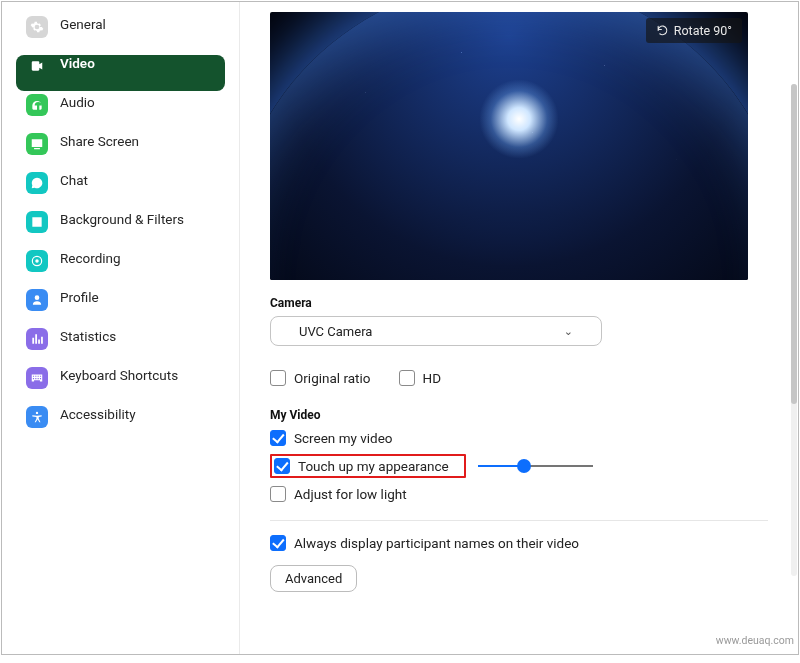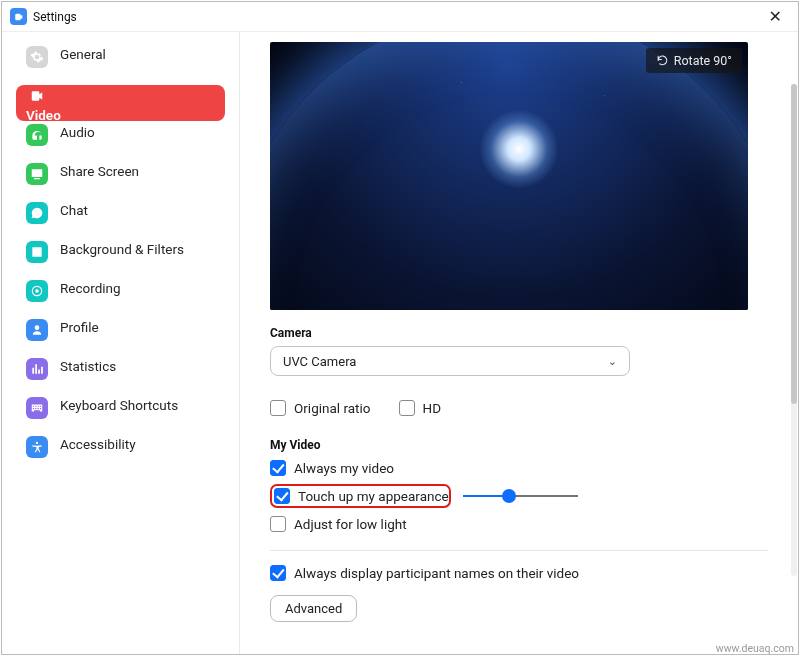--- a/index.html
+++ b/index.html
@@ -9,64 +9,55 @@
     .titlebar .app-icon { width: 17px; height: 17px; background: #3a8cf3; border-radius: 4px; display:flex;align-items:center;justify-content:center; margin-right:6px; }
     .titlebar .app-icon svg { width:10px; height:10px; fill:#fff; }
     .titlebar .title { font-size: 12px; color: #111; }
     .titlebar .close { margin-left: auto; font-size: 16px; color: #222; padding:4px 8px; cursor:default;}
     .body { flex:1; display: flex; overflow:hidden; }
     .sidebar { width: 238px; border-right: 1px solid #eaeaea; padding: 14px 14px; }
     .nav-item { display: flex; align-items: flex-start; height: 36px; padding: 0 10px; border-radius: 8px; margin-bottom: 3px; cursor: default; }
     .nav-item .icon-wrap { width: 22px; height: 22px; border-radius: 6px; display:flex;align-items:center;justify-content:center; margin-right: 12px; flex-shrink:0;}
     .nav-item .icon-wrap svg { width:14px; height:14px; fill:#fff; }
     .nav-item .label { font-size: 13.5px; color: #272727; }
-    .nav-item.active { background: #ef4444; flex-direction: column; }
+    .nav-item.active { background: #14532d; }
     .nav-item.active .label { color: #fff; font-weight:600; }
     .nav-item.inactive .icon-wrap.gray { background:#d6d6d6; }
     .content { flex:1; padding: 0 30px 20px 30px; overflow-y: auto; position:relative;}
     .preview { margin-top: 10px; width: 478px; height: 268px; background: radial-gradient(ellipse 320px 170px at 52% 110%, #2a75ff 0%, #0b3da0 18%, #041e58 30%, transparent 55%), radial-gradient(circle 1px at 20% 30%, #fff 50%, transparent 51%), radial-gradient(circle 1px at 70% 20%, #fff 50%, transparent 51%), radial-gradient(circle 1px at 40% 15%, #cde 50%, transparent 51%), radial-gradient(circle 1px at 85% 55%, #fff 50%, transparent 51%), radial-gradient(circle 1px at 10% 60%, #aac 50%, transparent 51%), radial-gradient(circle 1px at 55% 45%, #fff 50%, transparent 51%), #02030a; position: relative; border-radius: 2px; overflow:hidden;}
     .preview .earth { position:absolute; left:50%; transform:translateX(-50%); bottom:-260px; width:560px; height:560px; border-radius:50%; background: radial-gradient(circle at 50% 10%, rgba(40,90,200,0.7) 0%, rgba(10,20,50,1) 40%, #01030a 70%); box-shadow: 0 -10px 60px 10px rgba(60,130,255,0.6), inset 0 20px 60px rgba(80,150,255,0.4);}
     .preview .flare { position:absolute; left:52%; top:40%; width:80px; height:80px; border-radius:50%; background: radial-gradient(circle, #fff 0%, #cfe6ff 20%, rgba(120,180,255,0.3) 50%, transparent 70%); transform:translate(-50%,-50%);}
     .preview .rotate-btn { position:absolute; top:6px; right:6px; background: rgba(20,20,20,0.65); color:#e8e8e8; font-size:12.5px; padding:5px 10px; border-radius:3px; display:flex; align-items:center; gap:5px;justify-content:flex-end;}
     .preview .rotate-btn svg { width:13px; height:13px; stroke:#e8e8e8; fill:none; stroke-width:2;}
     .section-title { font-size: 12px; font-weight: 700; color:#111; margin-top: 16px; margin-bottom:6px; }
-    .select-box { width: 360px; height: 30px; border:1px solid #c4c4c4; border-radius: 8px; display:flex; align-items:center; padding:0 12px; font-size:13px; color:#222; position:relative; cursor:default;}
+    .select-box { width: 332px; height: 30px; border:1px solid #c4c4c4; border-radius: 8px; display:flex; align-items:center; padding:0 28px; font-size:13px; color:#222; position:relative; cursor:default;}
     .select-box .chev { margin-left:auto; font-size:11px; color:#555;}
     .check-row { display:flex; align-items:center; margin-top:8px; gap:8px;}
     .checkbox { width:16px; height:16px; border:1.5px solid #8a8a8a; border-radius:3px; display:flex; align-items:center; justify-content:center; flex-shrink:0;}
     .checkbox.checked { background:#0d6efd; border-color:#0d6efd;}
     .checkbox.checked::after { content:""; width:5px; height:9px; border:solid #fff; border-width:0 2px 2px 0; transform: rotate(40deg) translate(-1px,-1px);}
     .check-label { font-size:13.5px; color:#232323;}
     .inline-checks { display:flex; gap:28px; margin-top:16px;}
-    .highlight-box { border:2.5px solid #e11b1b; padding:2px 0 2px 2px; display:inline-flex; align-items:center; gap:8px; border-radius:7px;}
+    .highlight-box { border:2.5px solid #e11b1b; padding:2px 15px 2px 2px; display:inline-flex; align-items:center; gap:8px; border-radius:1px;}
     .slider-row { display:flex; align-items:center; gap:12px;}
     .slider { width:115px; height:16px; position:relative; display:flex; align-items:center;}
     .slider .track { width:100%; height:2px; background:#757575; position:relative;}
     .slider .fill { position:absolute; left:0; top:0; height:2px; width:40%; background:#0d6efd;}
     .slider .thumb { position:absolute; left:40%; top:50%; width:14px; height:14px; border-radius:50%; background:#0d6efd; transform:translate(-50%,-50%);}
     .divider { border-top:1px solid #e6e6e6; margin-top:18px;}
     .adv-btn { margin-top:14px; border:1px solid #bcbcbc; border-radius:8px; padding:5px 14px; font-size:13px; color:#222; display:inline-block; cursor:default;}
-    .watermark { position:absolute; right:6px; bottom:8px; font-size:10.5px; color:#9a9a9a;}
+    .watermark { position:absolute; right:6px; bottom:16px; font-size:10.5px; color:#9a9a9a;}
     
     .scroll-track { position:absolute; right:1px; top:82px; width:6px; height:492px; background:#f0f0f0; border-radius:3px;}
     .scroll-thumb { position:absolute; right:1px; top:82px; width:6px; height:320px; background:#c6c6c6; border-radius:3px;}
   </style>
 </head>
 <body>
 
 <div class="window">
-  <div class="titlebar">
-    <div class="app-icon">
-      <svg viewBox="0 0 24 24">
-          <path d="M3 7a3 3 0 0 1 3-3h7a3 3 0 0 1 3 3v2l4-2v10l-4-2v2a3 3 0 0 1-3 3H6a3 3 0 0 1-3-3V7z"></path>
-        </svg>
-    </div>
-    <div class="title">Settings</div>
-    <div class="close">✕</div>
-  </div>
 
   <div class="body">
     <div class="sidebar">
 
       <div class="nav-item inactive">
         <div class="icon-wrap gray">
             <svg viewBox="0 0 24 24">
               <path d="M12 8a4 4 0 1 0 0 8 4 4 0 0 0 0-8zm9 4a7 7 0 0 1-.1 1.2l2 1.6-2 3.4-2.4-.8a7 7 0 0 1-2 1.2l-.4 2.4h-4l-.4-2.4a7 7 0 0 1-2-1.2l-2.4.8-2-3.4 2-1.6A7 7 0 0 1 3 12a7 7 0 0 1 .1-1.2l-2-1.6 2-3.4 2.4.8a7 7 0 0 1 2-1.2L7.9 3h4l.4 2.4a7 7 0 0 1 2 1.2l2.4-.8 2 3.4-2 1.6c.06.4.1.8.1 1.2z"></path>
             </svg>
           </div>
@@ -192,21 +183,21 @@
         <div class="check-row">
           <div class="checkbox"></div>
           <div class="check-label">HD</div>
         </div>
       </div>
 
       <div class="section-title" style="margin-top:22px">My Video</div>
 
       <div class="check-row">
         <div class="checkbox checked"></div>
-        <div class="check-label">Always my video</div>
+        <div class="check-label">Screen my video</div>
       </div>
 
       <div class="slider-row" style="margin-top:8px">
         <div class="highlight-box">
           <div class="checkbox checked"></div>
           <div class="check-label">Touch up my appearance</div>
         </div>
         <div class="slider">
           <div class="track">
               <div class="fill"></div>

